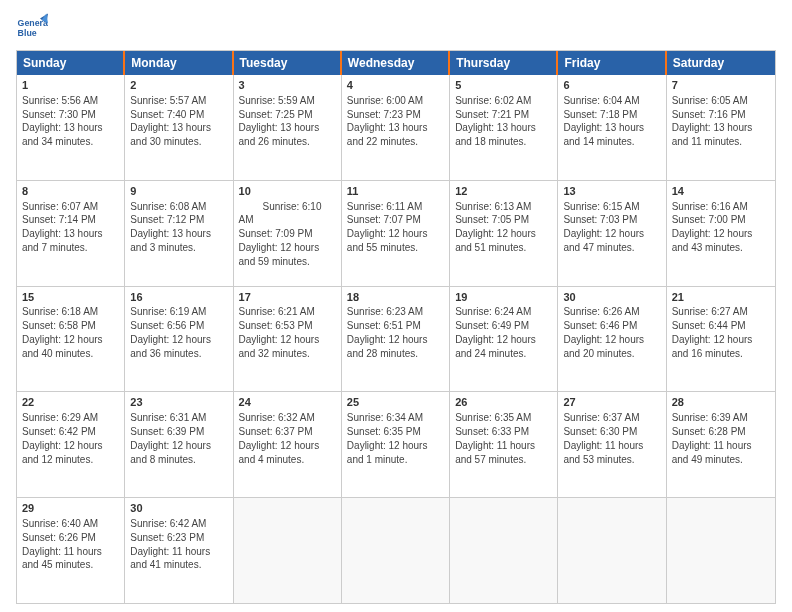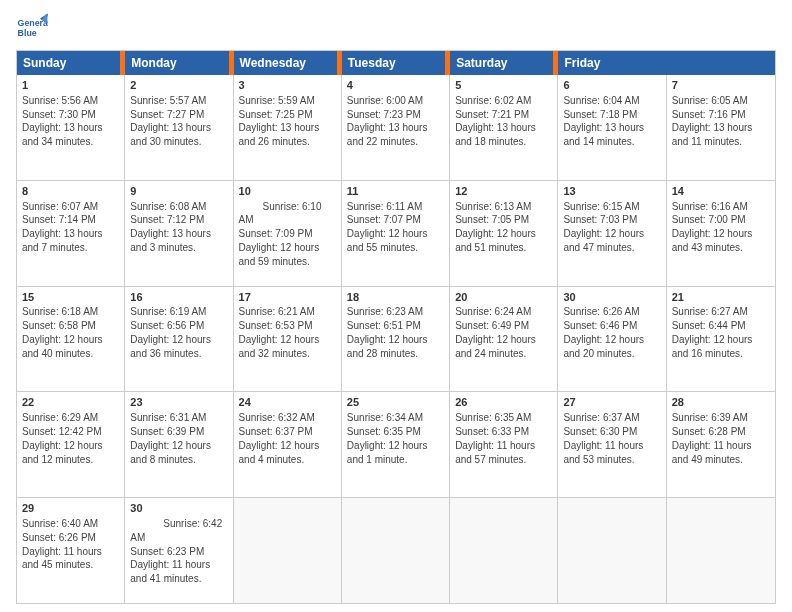--- a/index.html
+++ b/index.html
@@ -54,21 +54,21 @@
       display: grid;
       grid-template-columns: repeat(7, 1fr);
       background: #2962a8;
     }
     .cal-header-cell {
       color: #fff;
       font-size: 12px;
       font-weight: bold;
       padding: 5px 6px;
       text-align: left;
-      border-right: 5px solid #f97316;
+      border-right: 2px solid #f97316;
     }
     .cal-header-cell:last-child { border-right: none; }
     .cal-body {
       flex: 1;
       display: flex;
       flex-direction: column;
     }
     .cal-row {
       display: grid;
       grid-template-columns: repeat(7, 1fr);
@@ -116,33 +116,34 @@
     <div class="title-block">
       <div class="main-title"></div>
       <div class="subtitle"></div>
     </div>
   </div>
 
   <div class="calendar">
     <div class="cal-header-row">
     <div class="cal-header-cell">Sunday</div>
         <div class="cal-header-cell">Monday</div>
+        <div class="cal-header-cell">Tuesday</div>
         <div class="cal-header-cell">Wednesday</div>
-        <div class="cal-header-cell">Tuesday</div>
+        <div class="cal-header-cell">Thursday</div>
+        <div class="cal-header-cell">Friday</div>
         <div class="cal-header-cell">Saturday</div>
-        <div class="cal-header-cell">Friday</div>
       </div>
     <div class="cal-body">
     <div class="cal-row">
           <div class="cal-cell"><span class="day-num">1</span><span class="cell-text" style="white-space: pre-line;">Sunrise: 5:56 AM
 Sunset: 7:30 PM
 Daylight: 13 hours
 and 34 minutes.</span></div>
           <div class="cal-cell"><span class="day-num">2</span><span class="cell-text" style="white-space: pre-line;">Sunrise: 5:57 AM
-Sunset: 7:27 PM
+Sunset: 7:40 PM
 Daylight: 13 hours
 and 30 minutes.</span></div>
           <div class="cal-cell"><span class="day-num">3</span><span class="cell-text" style="white-space: pre-line;">Sunrise: 5:59 AM
 Sunset: 7:25 PM
 Daylight: 13 hours
 and 26 minutes.</span></div>
           <div class="cal-cell"><span class="day-num">4</span><span class="cell-text" style="white-space: pre-line; margin-top: 26px;">Sunrise: 6:00 AM
 Sunset: 7:23 PM
 Daylight: 13 hours
 and 22 minutes.</span></div>
@@ -199,36 +200,36 @@
 Daylight: 12 hours
 and 36 minutes.</span></div>
           <div class="cal-cell"><span class="day-num">17</span><span class="cell-text" style="white-space: pre-line;">Sunrise: 6:21 AM
 Sunset: 6:53 PM
 Daylight: 12 hours
 and 32 minutes.</span></div>
           <div class="cal-cell"><span class="day-num">18</span><span class="cell-text" style="white-space: pre-line;">Sunrise: 6:23 AM
 Sunset: 6:51 PM
 Daylight: 12 hours
 and 28 minutes.</span></div>
-          <div class="cal-cell"><span class="day-num">20</span><span class="cell-text" style="white-space: pre-line;">Sunrise: 6:24 AM
+          <div class="cal-cell"><span class="day-num">19</span><span class="cell-text" style="white-space: pre-line;">Sunrise: 6:24 AM
 Sunset: 6:49 PM
 Daylight: 12 hours
 and 24 minutes.</span></div>
           <div class="cal-cell"><span class="day-num">30</span><span class="cell-text" style="white-space: pre-line;">Sunrise: 6:26 AM
 Sunset: 6:46 PM
 Daylight: 12 hours
 and 20 minutes.</span></div>
           <div class="cal-cell"><span class="day-num">21</span><span class="cell-text" style="white-space: pre-line;">Sunrise: 6:27 AM
 Sunset: 6:44 PM
 Daylight: 12 hours
 and 16 minutes.</span></div>
         </div>
         <div class="cal-row">
           <div class="cal-cell"><span class="day-num">22</span><span class="cell-text" style="white-space: pre-line;">Sunrise: 6:29 AM
-Sunset: 12:42 PM
+Sunset: 6:42 PM
 Daylight: 12 hours
 and 12 minutes.</span></div>
           <div class="cal-cell"><span class="day-num">23</span><span class="cell-text" style="white-space: pre-line;">Sunrise: 6:31 AM
 Sunset: 6:39 PM
 Daylight: 12 hours
 and 8 minutes.</span></div>
           <div class="cal-cell"><span class="day-num">24</span><span class="cell-text" style="white-space: pre-line;">Sunrise: 6:32 AM
 Sunset: 6:37 PM
 Daylight: 12 hours
 and 4 minutes.</span></div>
@@ -247,21 +248,21 @@
           <div class="cal-cell"><span class="day-num">28</span><span class="cell-text" style="white-space: pre-line;">Sunrise: 6:39 AM
 Sunset: 6:28 PM
 Daylight: 11 hours
 and 49 minutes.</span></div>
         </div>
         <div class="cal-row">
           <div class="cal-cell"><span class="day-num">29</span><span class="cell-text" style="white-space: pre-line;">Sunrise: 6:40 AM
 Sunset: 6:26 PM
 Daylight: 11 hours
 and 45 minutes.</span></div>
-          <div class="cal-cell"><span class="day-num">30</span><span class="cell-text" style="white-space: pre-line; margin-left: 33px;">Sunrise: 6:42 AM
+          <div class="cal-cell"><span class="day-num">30</span><span class="cell-text" style="white-space: pre-line;">Sunrise: 6:42 AM
 Sunset: 6:23 PM
 Daylight: 11 hours
 and 41 minutes.</span></div>
           <div class="cal-cell empty"></div>
           <div class="cal-cell empty"></div>
           <div class="cal-cell empty"></div>
           <div class="cal-cell empty"></div>
           <div class="cal-cell empty"></div>
         </div>
       </div>

